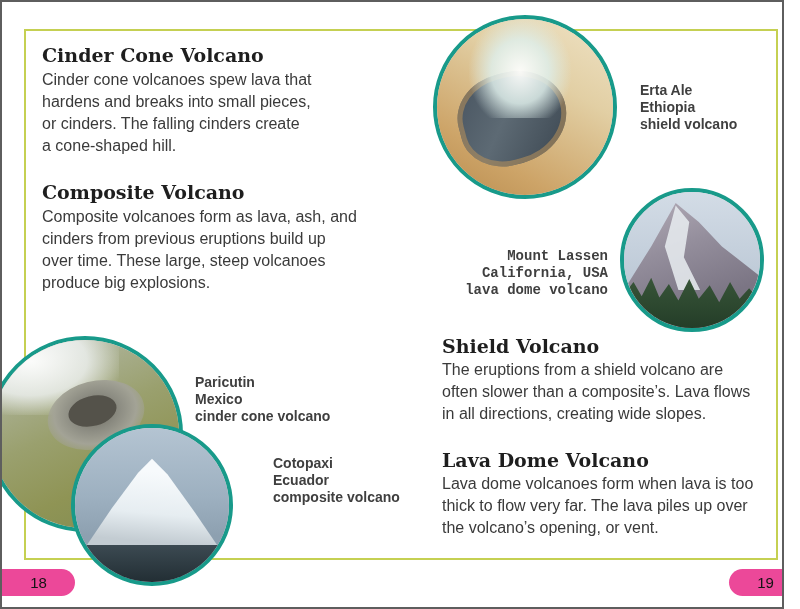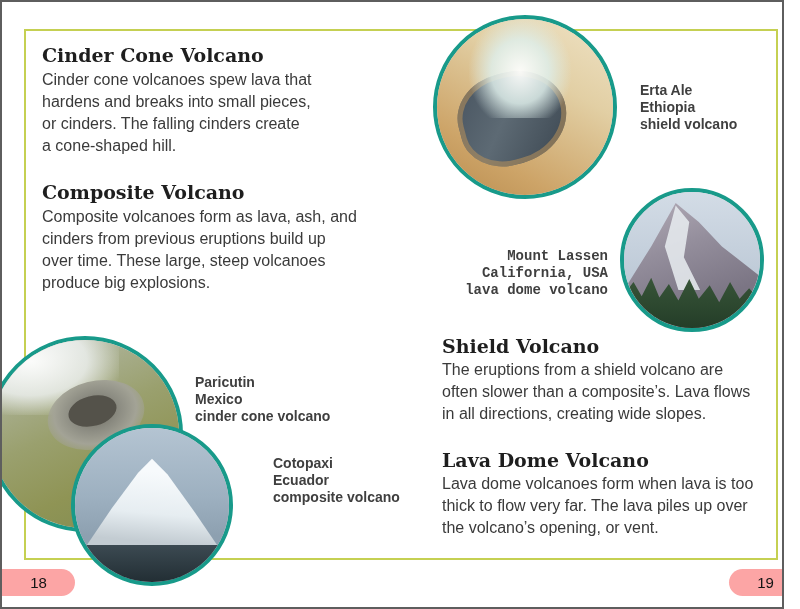--- a/index.html
+++ b/index.html
@@ -61,21 +61,21 @@
     border-radius:50%; background:#54524a; transform:rotate(-14deg); }
   
   .cotopaxi-sky { position:absolute; inset:0; background:linear-gradient(180deg,#b4c4d2 0%,#9db0c0 45%,#8da0b0 70%); }
   .cotopaxi-cone { position:absolute; inset:0;
     background:linear-gradient(185deg,#f7fafc 30%,#e6edf1 55%,#c3ccd2 72%);
     clip-path:polygon(50% 20%,60% 30%,78% 55%,95% 80%,5% 80%,24% 52%,41% 29%); }
   .cotopaxi-base { position:absolute; left:0; right:0; bottom:0; height:24%;
     background:linear-gradient(180deg,#3c4a52,#222e34); }
   
   .tab {
-    position:absolute; top:567px; width:73px; height:27px; background:#fca5a5;
+    position:absolute; top:567px; width:73px; height:27px; background:#ec4899;
     display:flex; align-items:center; justify-content:center;
     font-size:15px; color:#141414;
   }
   .tab-left  { left:0;    border-radius:0 14px 14px 0; }
   .tab-right { left:727px; border-radius:14px 0 0 14px; }
 </style>
 </head>
 <body>
 
 <div class="screenshot">

